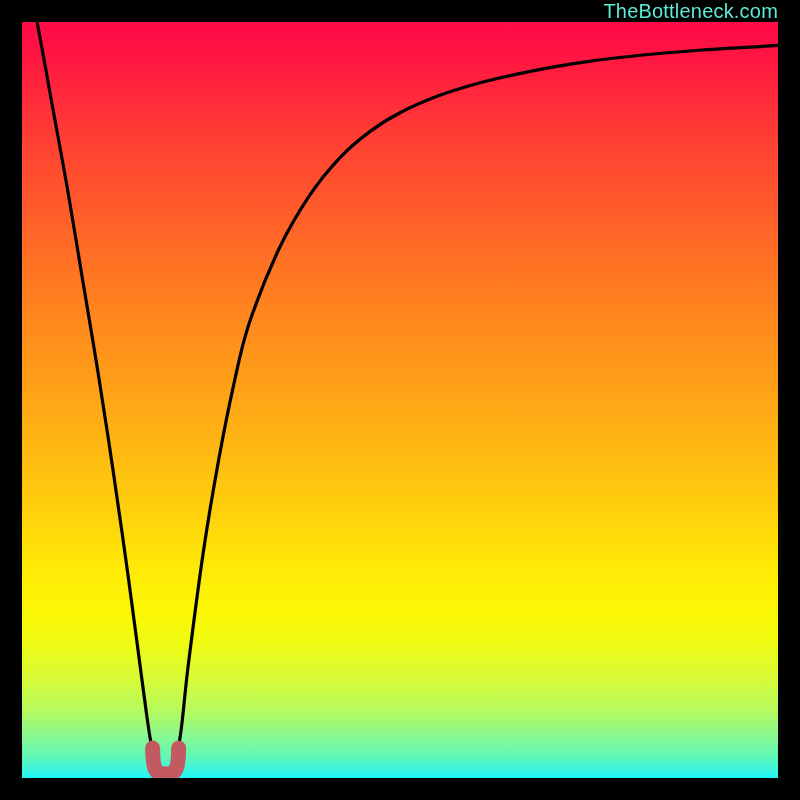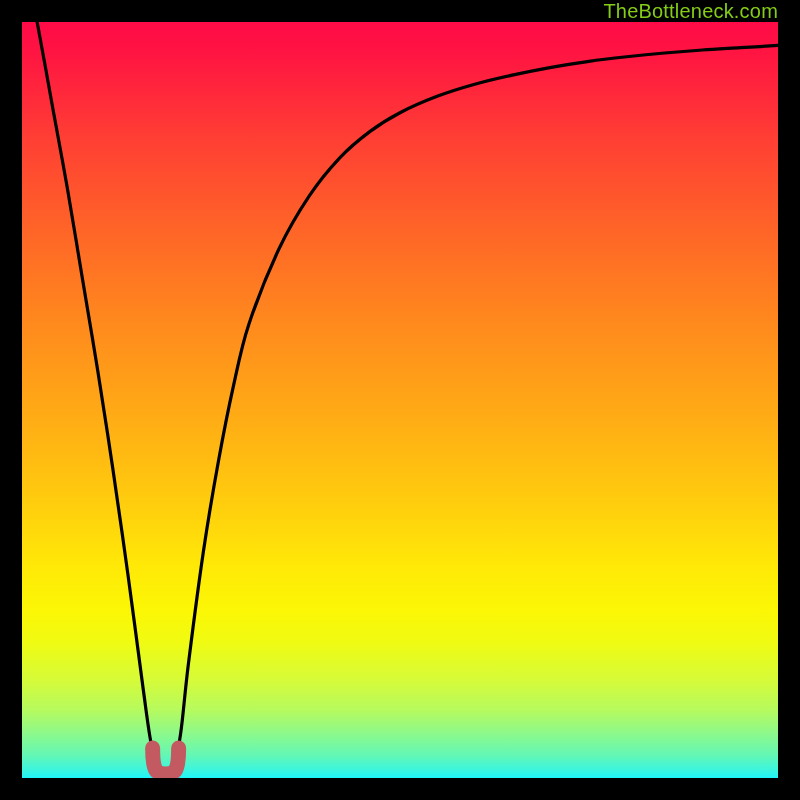--- a/index.html
+++ b/index.html
@@ -46,21 +46,21 @@
       #3af5e0 99%,
       #1ff4fa 100%
     );
   }
   .watermark {
     position: absolute;
     top: 0;
     right: 22px;
     height: 22px;
     line-height: 22px;
-    color: #84cc16;
+    color: #5eead4;
     font-size: 20px;
     letter-spacing: 0.2px;
     font-weight: 400;
   }
   svg.curves {
     position: absolute;
     left: 0; top: 0;
     width: 756px; height: 756px;
   }
   .curve-main {

